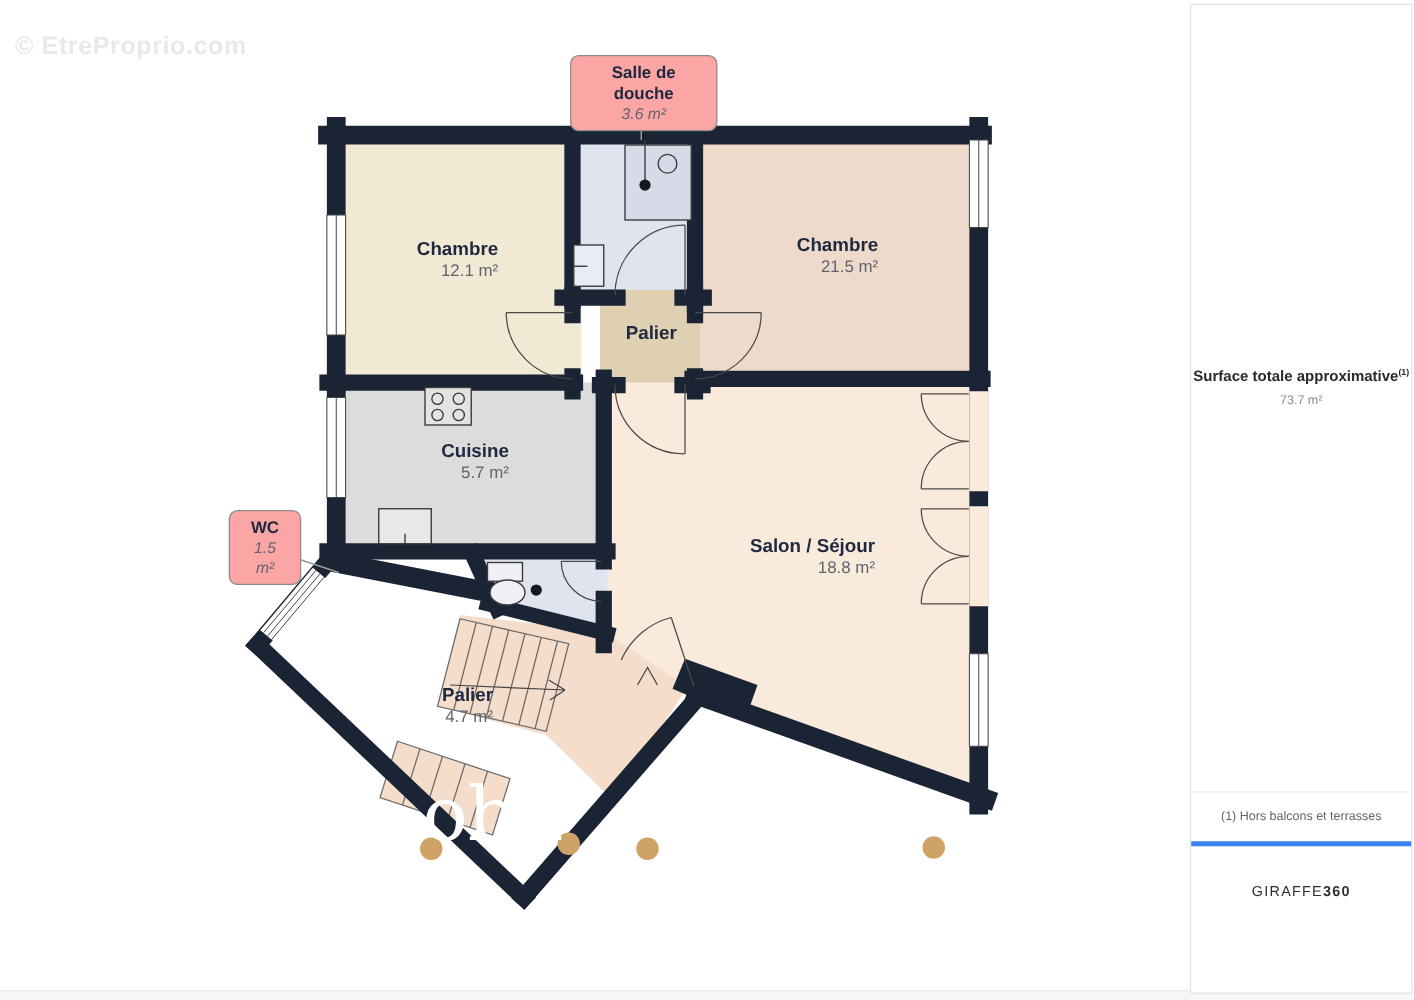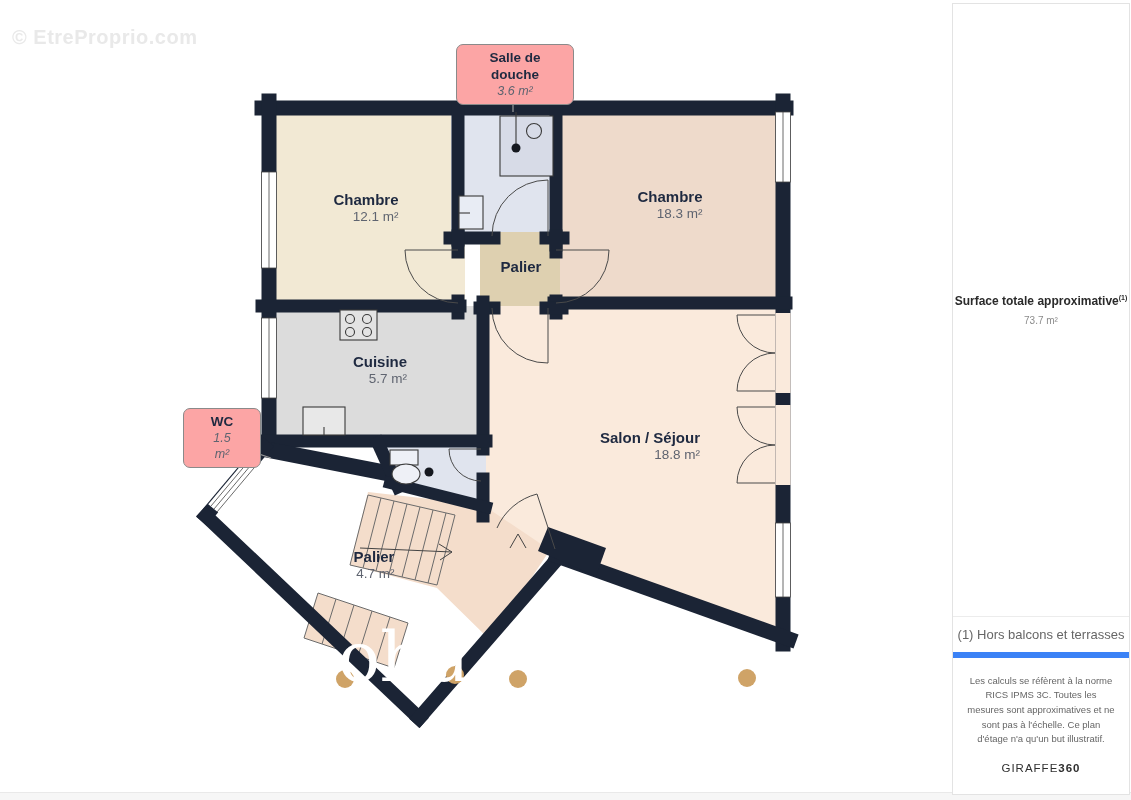--- a/index.html
+++ b/index.html
@@ -16,31 +16,31 @@
   .lbl .nm{font-size:15px;font-weight:700;color:#1e2940;line-height:1.15;}
   .lbl .ar{font-size:13.5px;color:#5f6470;line-height:1.3;}
   .lbl .ar:empty{display:none;}
   
   .callout{position:absolute;background:#fca5a5;border:1.6px solid #8a8a8a;border-radius:7px;
            text-align:center;z-index:4;padding:5px 12px;}
   .callout .nm{font-size:13.5px;font-weight:700;color:#1e2940;line-height:1.25;}
   .callout .ar{font-size:12.5px;color:#5f6470;line-height:1.25;font-style:italic;}
   
   .plan-watermark{position:absolute;left:338px;top:622px;font-family:"DejaVu Serif",serif;
-                  font-size:70px;color:#ffffff;z-index:5;line-height:1;pointer-events:none;}
+                  font-size:60px;color:#ffffff;z-index:5;line-height:1;pointer-events:none;}
   
   .sidebar{position:absolute;left:952px;top:3px;width:176px;height:790px;background:#ffffff;
            border:1px solid #e3e3e3;display:flex;flex-direction:column;z-index:6;}
   .sb-main{height:630px;border-bottom:1px solid #ececec;box-sizing:border-box;
            display:flex;flex-direction:column;align-items:center;padding-top:290px;}
   .sb-surface-title{font-size:12px;font-weight:700;color:#2a2a2a;text-align:center;}
   .sb-surface-title sup{font-size:7px;}
   .sb-surface-value{font-size:10px;color:#8b8b8b;margin-top:7px;}
-  .sb-note{height:43px;border-bottom:6px solid #3b82f6;box-sizing:border-box;
-           display:flex;align-items:center;justify-content:center;font-size:13px;color:#666;}
+  .sb-note{height:43px;border-bottom:4px solid #3b82f6;box-sizing:border-box;
+           display:flex;align-items:center;justify-content:center;font-size:10px;color:#666;}
   .sb-legal{flex:1;padding:16px 13px;text-align:center;font-size:9.5px;color:#666;
             line-height:1.55;box-sizing:border-box;}
   .sb-brand{margin-top:13px;font-size:11.5px;color:#2f2f2f;letter-spacing:1px;}
   .sb-brand .b{font-weight:700;}
   
   .bottom-band{position:absolute;left:0;bottom:0;width:1131px;height:7px;background:#f6f6f6;
                border-top:1px solid #e9e9e9;z-index:1;}
 </style>
 </head>
 <body>
@@ -203,21 +203,21 @@
       <circle cx="747" cy="678" r="9"></circle>
     </g>
   </svg>
 
   <div class="lbl" style="left:366px;top:208px;">
     <div class="nm">Chambre</div>
     <div class="ar">12.1 m²</div>
   </div>
   <div class="lbl" style="left:670px;top:205px;">
     <div class="nm">Chambre</div>
-    <div class="ar">18.3 m²</div>
+    <div class="ar">21.5 m²</div>
   </div>
   <div class="lbl" style="left:380px;top:370px;">
     <div class="nm">Cuisine</div>
     <div class="ar">5.7 m²</div>
   </div>
   <div class="lbl" style="left:521px;top:267px;">
     <div class="nm">Palier</div>
 
   </div>
   <div class="lbl" style="left:650px;top:446px;">
@@ -226,37 +226,36 @@
   </div>
   <div class="lbl" style="left:374px;top:565px;">
     <div class="nm">Palier</div>
     <div class="ar">4.7 m²</div>
   </div>
 
   <div class="callout" style="left:456px;top:44px;width:92px;">
     <div class="nm">Salle de douche</div>
     <div class="ar">3.6 m²</div>
   </div>
-  <div class="callout" style="left:183px;top:408px;width:28px;padding:5px 24px;">
+  <div class="callout" style="left:183px;top:408px;width:28px;padding:5px 14px;">
     <div class="nm">WC</div>
     <div class="ar">1.5 m²</div>
   </div>
 
   <div class="plan-watermark">obu</div>
 
   <div class="sidebar">
     <div class="sb-main">
       <div class="sb-surface-title">
         <span>Surface totale approximative</span><sup>(1)</sup>
       </div>
       <div class="sb-surface-value">73.7 m²</div>
     </div>
     <div class="sb-note">(1) Hors balcons et terrasses</div>
     <div class="sb-legal">
-      <div>Les calculs se réfèrent à la norme RICS IPMS 3C. Toutes les mesures sont approximatives et ne sont pas à l'échelle. Ce plan d'étage n'a qu'un but illustratif.</div>
       <div class="sb-brand">
         <span>GIRAFFE</span><span class="b">360</span>
       </div>
     </div>
   </div>
 
   <div class="bottom-band"></div>
 </div>
 
 </body></html>

